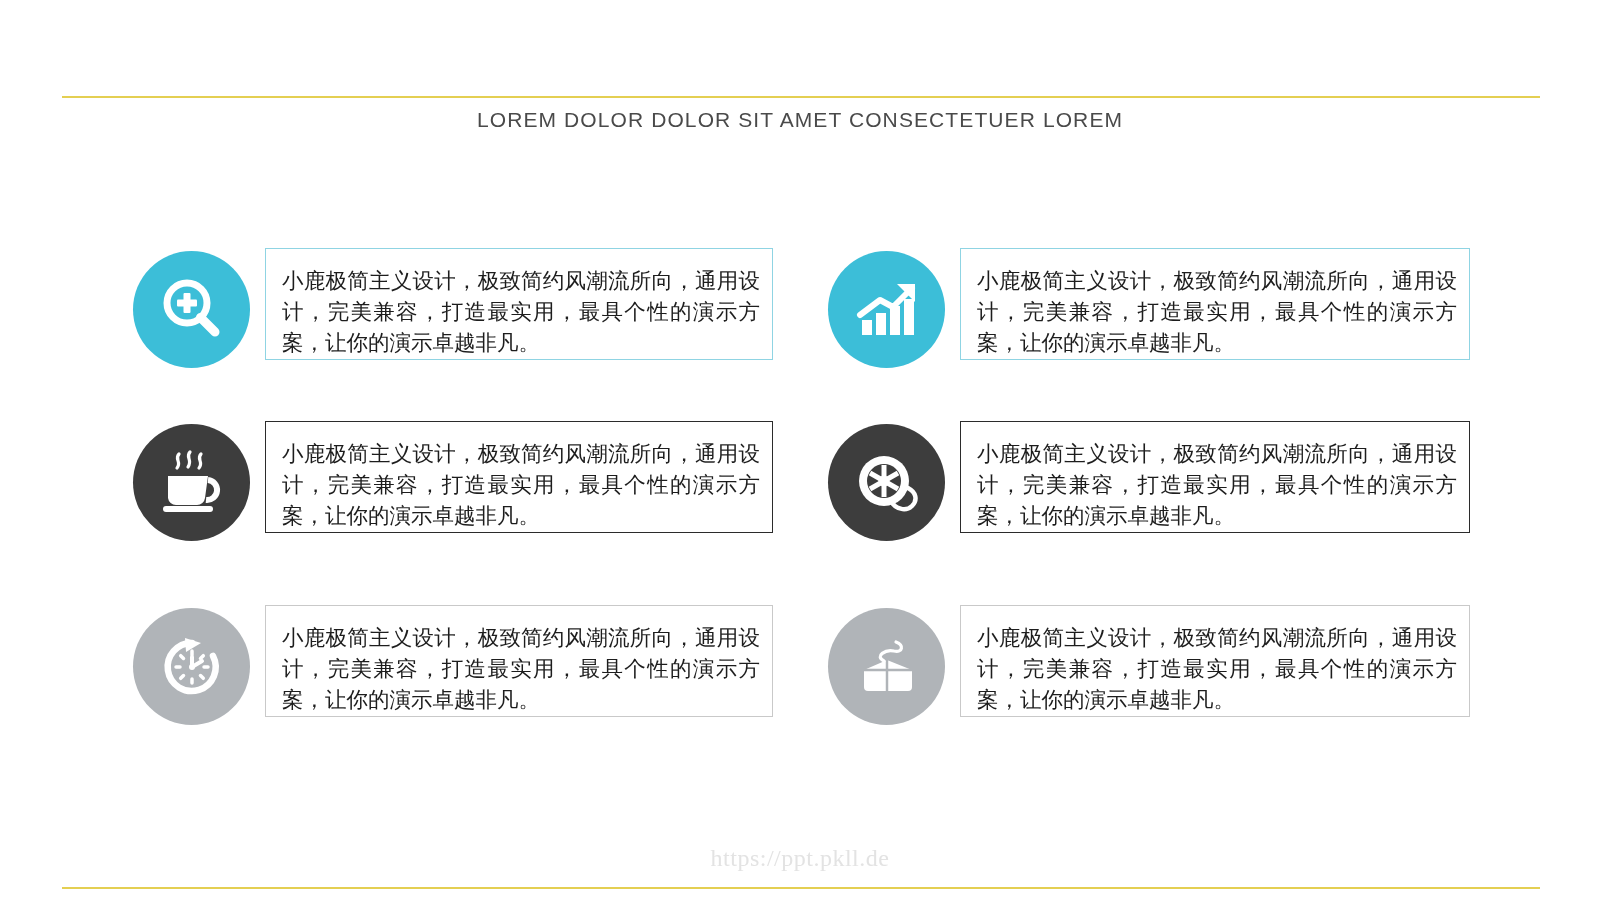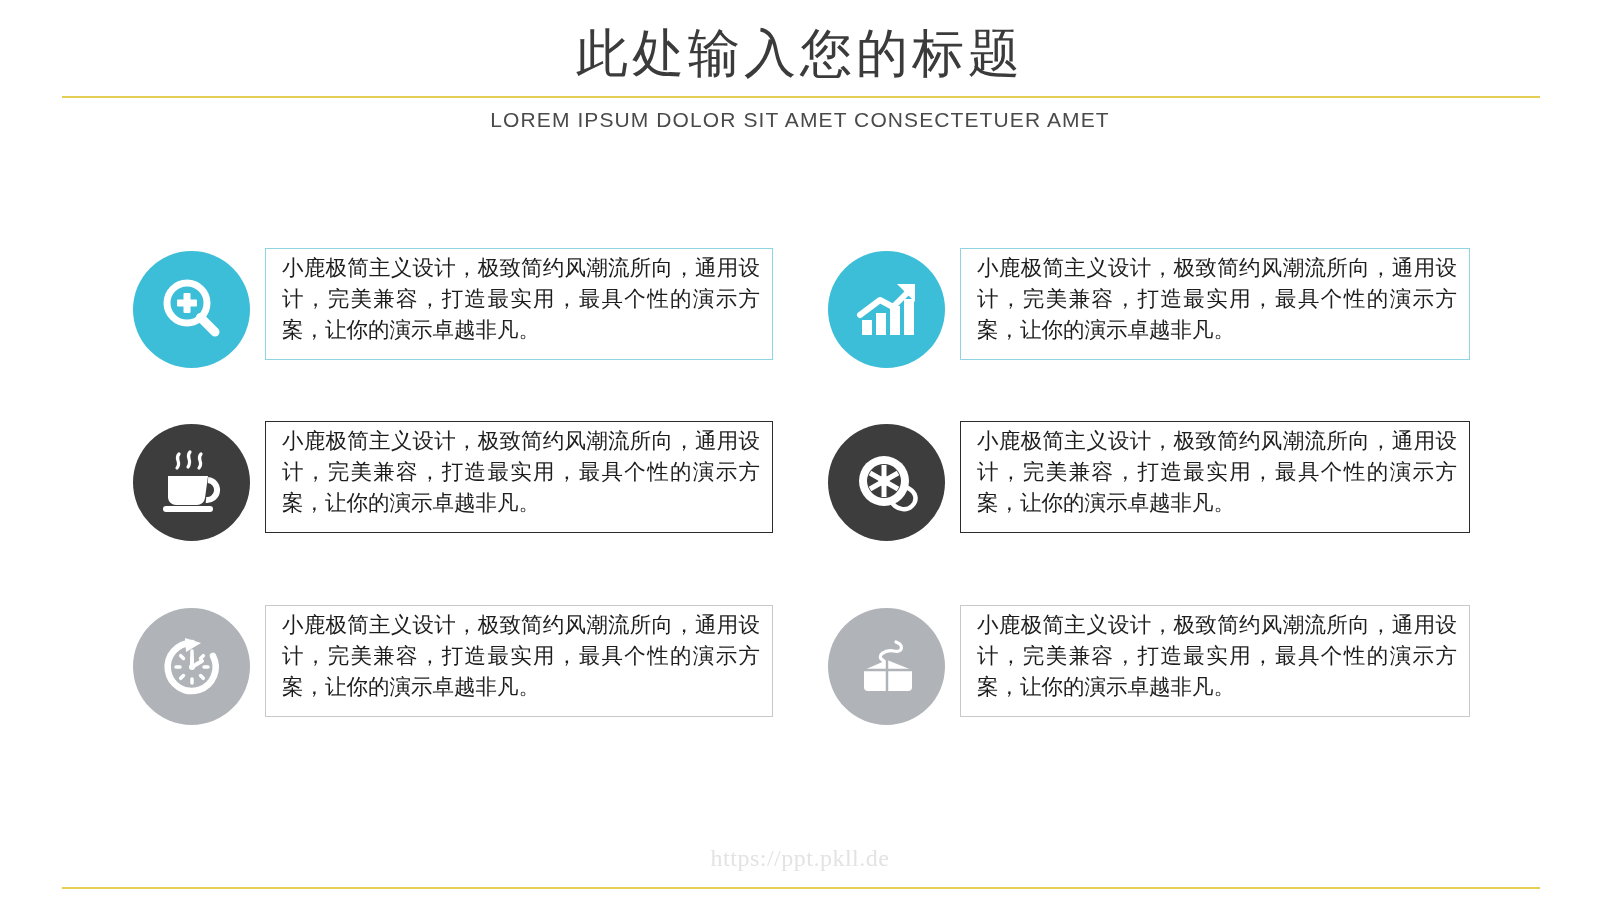--- a/index.html
+++ b/index.html
@@ -92,21 +92,21 @@
   .item-icon-circle svg { display: block; }
 
   .item-textbox {
     position: absolute;
     left: 132px;
     top: 0;
     width: 508px;
     height: 112px;
     box-sizing: border-box;
     border: 1.5px solid #cccccc;
-    padding: 3px 12px 0 16px;
+    padding: 16px 12px 0 16px;
   }
   .grid-item.col-right .item-textbox { width: 510px; }
 
   .item-text {
     font-family: "DejaVu Serif", "Liberation Serif", serif;
     font-size: 21.5px;
     line-height: 31px;
     color: #1d1d1d;
     letter-spacing: 0px;
     text-align: justify;
@@ -140,23 +140,22 @@
     left: 62px;
     width: 1478px;
     height: 2px;
     background: #e4cf52;
   }
 </style>
 </head>
 <body>
 
 <div id="slide-header">
-  <div id="page-title">此处输入您的标题</div>
   <div id="title-divider"></div>
-  <div id="page-subtitle">LOREM IPSUM DOLOR SIT AMET CONSECTETUER AMET</div>
+  <div id="page-subtitle">LOREM DOLOR DOLOR SIT AMET CONSECTETUER LOREM</div>
 </div>
 
 <div id="items-grid">
 
   <div class="grid-item col-left row-1">
     <div class="item-icon-circle" style="background:#3cbed8">
       <span>
         <svg width="74" height="74" viewBox="0 0 74 74">
           <circle cx="32" cy="30" r="20" fill="none" stroke="#ffffff" stroke-width="7"></circle>
           <rect x="28.5" y="20" width="7" height="20" rx="1" fill="#ffffff"></rect>

